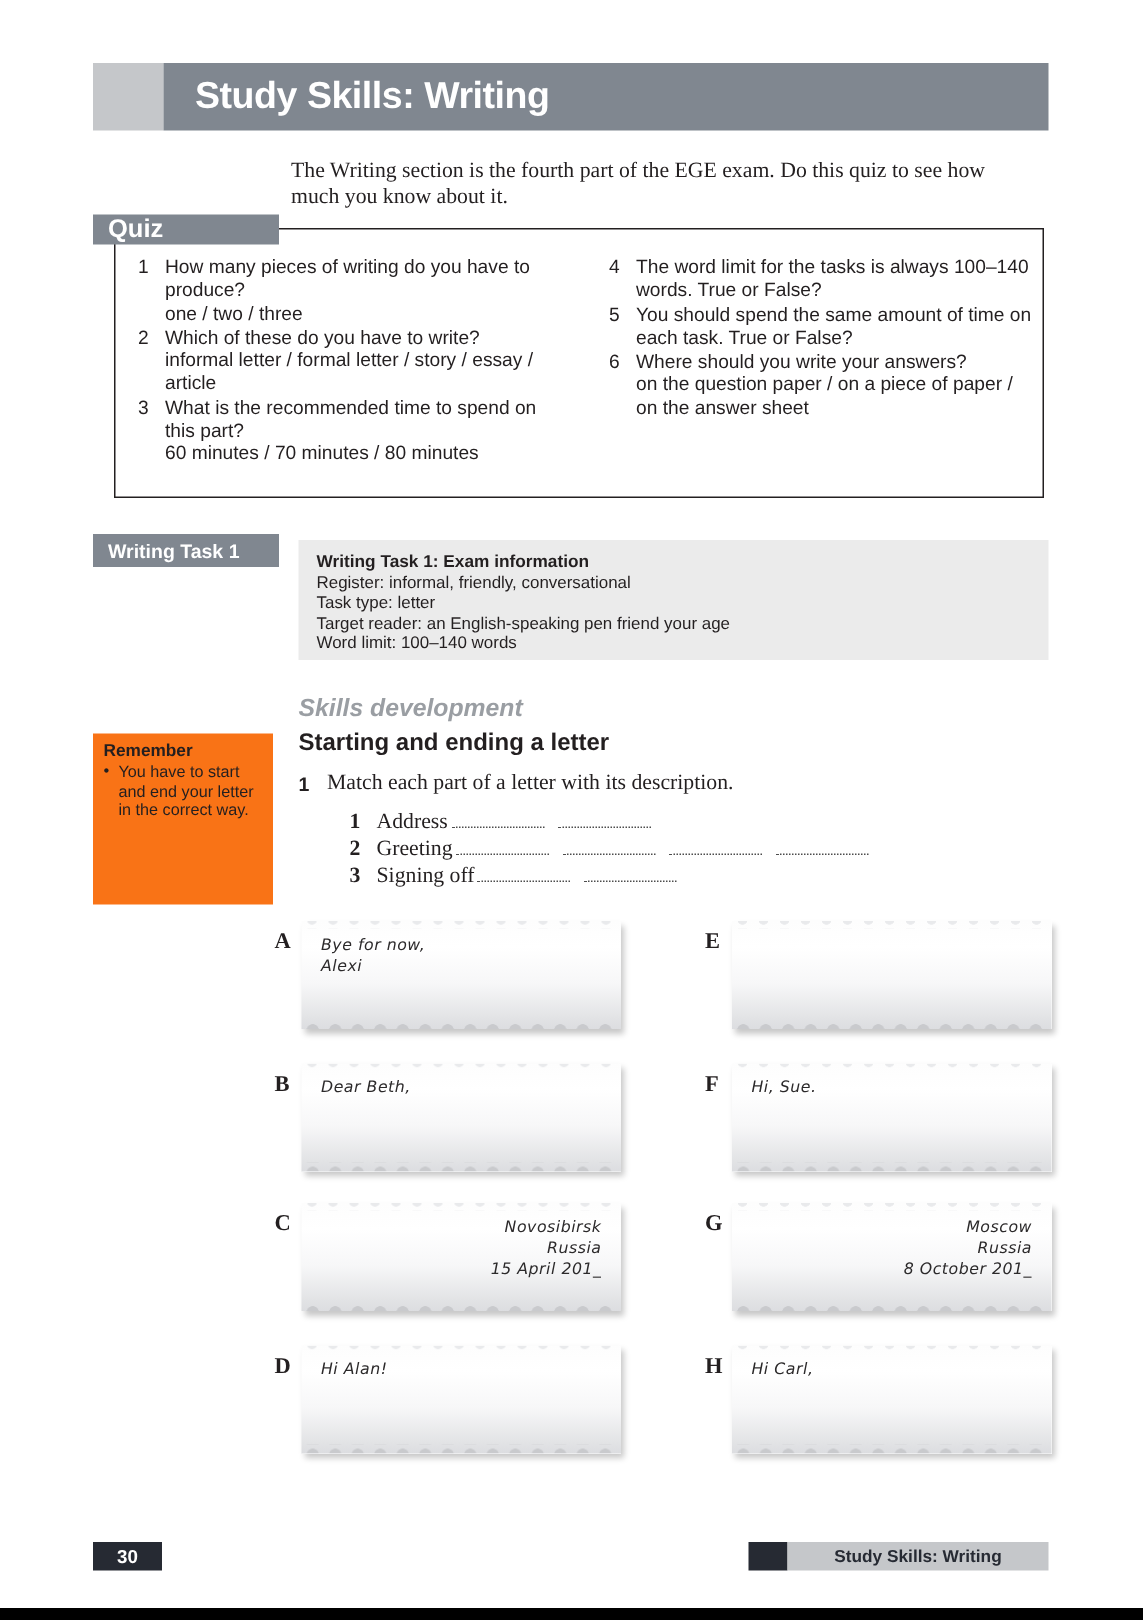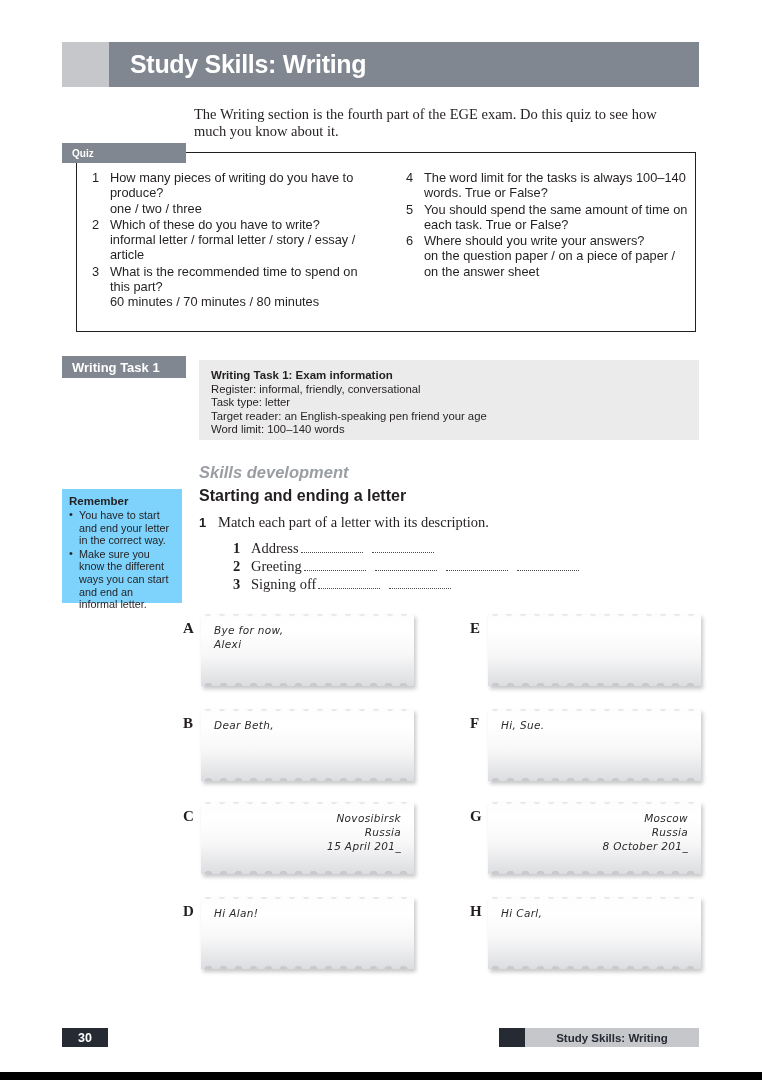--- a/index.html
+++ b/index.html
@@ -82,21 +82,21 @@
     left: 76px;
     width: 620px;
     height: 180px;
     border: 1.5px solid #231f20;
     box-sizing: border-box;
   }
   .tab-label {
     position: absolute;
     background: #808790;
     color: #ffffff;
-    font-size: 10px;
+    font-size: 17px;
     font-weight: bold;
     display: flex;
     align-items: center;
     padding-left: 10px;
     box-sizing: border-box;
   }
   .quiz-tab {
     top: 143px;
     left: 62px;
     width: 124px;
@@ -172,21 +172,21 @@
     color: #231f20;
   }
 
   
   .remember {
     position: absolute;
     top: 489px;
     left: 62px;
     width: 120px;
     height: 114px;
-    background: #7dd3fc;
+    background: #f97316;
     box-sizing: border-box;
     padding: 6px 8px 6px 7px;
   }
   .remember-title {
     font-size: 11.5px;
     font-weight: bold;
     margin-bottom: 2px;
   }
   .remember-list {
     margin: 0;
@@ -410,21 +410,20 @@
     <div class="wt-line">Word limit: 100–140 words</div>
   </div>
 
   <div class="skills-head">Skills development</div>
   <div class="section-head">Starting and ending a letter</div>
 
   <div class="remember">
     <div class="remember-title">Remember</div>
     <ul class="remember-list">
       <li>You have to start and end your letter in the correct way.</li>
-      <li>Make sure you know the different ways you can start and end an informal letter.</li>
     </ul>
   </div>
 
   <div class="ex">
     <div class="ex-head">
       <div class="ex-num">1</div>
       <div>Match each part of a letter with its description.</div>
     </div>
     <div class="ex-list">
       <div class="ex-row">

